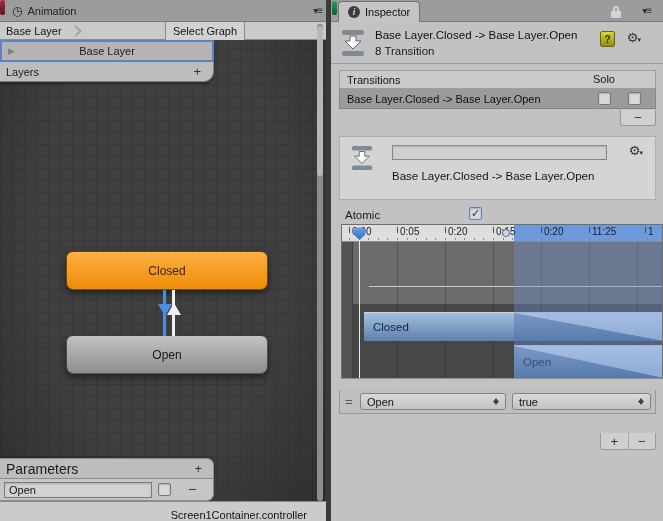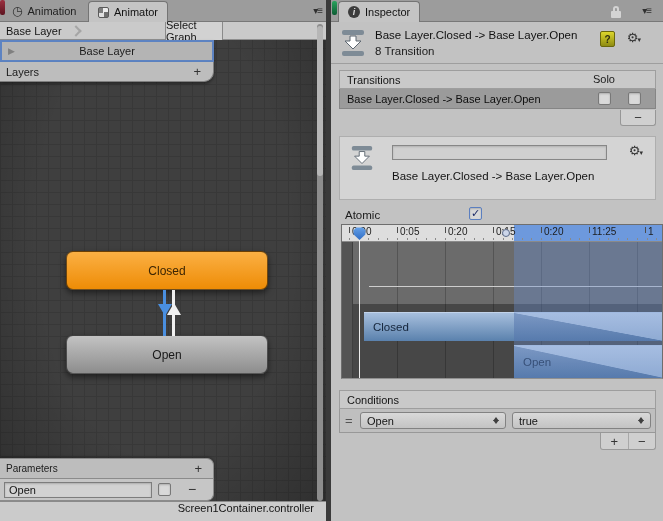--- a/index.html
+++ b/index.html
@@ -26,21 +26,21 @@
   .anim-tab{left:88px;top:1px;height:21px;}
   .clock{font-size:12px;color:#333;line-height:1;}
   .animicon{width:11px;height:11px;background:conic-gradient(#ececec 0 25%,#6f6f6f 0 50%,#e0e0e0 0 75%,#7d7d7d 0);border:1px solid #5a5a5a;border-radius:2px;}
   .pane-menu{top:5px;font-size:10px;color:#2f2f2f;letter-spacing:-1px;cursor:default;}
   .left-menu{right:4px;}
 
   .toolbar{left:0;top:22px;width:326px;height:18px;background:#cacaca;border-bottom:1px solid #8f8f8f;display:flex;align-items:center;}
   .crumb{padding-left:6px;display:flex;align-items:center;color:#141414;}
   .crumb-arrow{width:8px;height:8px;border-top:2px solid #a5a5a5;border-right:2px solid #a5a5a5;transform:rotate(45deg);margin-left:10px;margin-top:1px;}
   .tbtn{position:absolute;top:0;height:18px;display:flex;align-items:center;justify-content:center;background:#d2d2d2;border-left:1px solid #8a8a8a;border-right:1px solid #8a8a8a;color:#161616;}
-  .btn-selectgraph{left:165px;width:58px;}
+  .btn-selectgraph{left:165px;width:80px;}
   .btn-autolive{left:234px;width:85px;background:#dadada;}
 
   .layer-sel{left:0;top:40px;width:214px;height:22px;background:#b4b4b4;border:2px solid #5d83c2;display:flex;align-items:center;justify-content:center;box-shadow:0 2px 3px rgba(0,0,0,0.35);}
   .layer-sel .play{position:absolute;left:6px;top:4px;color:#808080;font-size:9px;}
   .layers-row{left:0;top:62px;width:214px;height:20px;background:#bdbdbd;border-bottom:1px solid #7f7f7f;border-right:1px solid #7f7f7f;border-radius:0 0 10px 0;display:flex;align-items:center;box-shadow:0 2px 3px rgba(0,0,0,0.35);}
   .layers-row .lbl{padding-left:6px;}
   .layers-row .plus{position:absolute;right:12px;font-size:13px;color:#333;}
 
   .node{border-radius:7px;display:flex;align-items:center;justify-content:center;font-size:12px;border:1px solid rgba(0,0,0,0.55);box-shadow:0 3px 6px rgba(0,0,0,0.5);}
   .node-anystate{left:92px;top:172px;width:160px;height:29px;background:linear-gradient(#7cd0b4,#48a88b);color:#103128;}
@@ -48,28 +48,28 @@
   .node-open{left:66px;top:335px;width:202px;height:39px;background:linear-gradient(#c3c3c3,#8d8d8d);color:#191919;}
 
   .tr-line{top:290px;width:3px;height:46px;}
   .tr-blue{left:163px;background:#4a8fe0;}
   .tr-white{left:172px;background:#f1f1f1;}
   .tri{width:0;height:0;}
   .tri-down-blue{left:158px;top:304px;border-left:7px solid transparent;border-right:7px solid transparent;border-top:12px solid #4a8fe0;}
   .tri-up-white{left:167px;top:303px;border-left:7px solid transparent;border-right:7px solid transparent;border-bottom:12px solid #f1f1f1;}
 
   .param-header{left:0;top:458px;width:214px;height:21px;background:#bdbdbd;border:1px solid #8b8b8b;border-left:none;border-radius:0 7px 0 0;display:flex;align-items:center;box-shadow:0 -1px 3px rgba(0,0,0,0.3);}
-  .param-header .lbl{padding-left:6px;font-size:10px;}
+  .param-header .lbl{padding-left:6px;font-size:14px;}
   .param-header .plus{position:absolute;right:11px;font-size:13px;color:#333;}
   .param-row{left:0;top:479px;width:214px;height:22px;background:#c6c6c6;border-right:1px solid #8b8b8b;border-bottom:1px solid #8b8b8b;border-radius:0 0 7px 0;}
   .param-input{position:absolute;left:4px;top:3px;width:148px;height:16px;background:#d2d2d2;border:1px solid #7d7d7d;font-size:11px;padding:0 4px;color:#141414;box-shadow:inset 0 1px 2px rgba(0,0,0,0.18);}
   .cb{width:13px;height:13px;background:#d9d9d9;border:1px solid #787878;border-radius:2px;box-shadow:inset 0 1px 2px rgba(0,0,0,0.2);display:flex;align-items:center;justify-content:center;font-size:11px;color:#1c2a66;line-height:1;}
   .param-cb{position:absolute;left:158px;top:4px;}
   .param-minus{position:absolute;left:188px;top:2px;font-size:14px;color:#333;}
-  .statusbar{left:0;top:501px;width:326px;height:20px;background:#cbcbcb;border-top:1px solid #8a8a8a;display:flex;align-items:flex-start;justify-content:flex-end;padding-right:12px;color:#141414;}
+  .statusbar{left:0;top:501px;width:326px;height:20px;background:#cbcbcb;border-top:1px solid #8a8a8a;display:flex;align-items:flex-end;justify-content:flex-end;padding-right:19px;color:#141414;}
   .vscroll{left:317px;top:24px;width:6px;height:477px;background:#8d8d8d;border-radius:3px;}
   .vscroll .thumb{position:absolute;left:0;top:2px;width:6px;height:150px;background:#b6b6b6;border-radius:3px;}
 
   
   .divider{left:326px;top:0;width:5px;height:521px;background:#3a3a3a;}
 
   
   .inspector{left:331px;top:0;width:332px;height:521px;background:#c2c2c2;overflow:hidden;}
   .insp-tabbar{left:0;top:0;width:332px;height:22px;background:#9c9c9c;border-bottom:1px solid #787878;}
   .green-pill{left:1px;top:1px;height:14px;background:linear-gradient(#2aa35e,#0c5c33);}
@@ -157,24 +157,20 @@
   <div class="abs animator">
     <div class="abs graph-bg"></div>
     <div class="abs vignette"></div>
 
     <div class="abs tabbar">
       <div class="abs pill red-pill"></div>
       <div class="abs tab-inactive">
         <span class="clock">◷</span>
         <span>Animation</span>
       </div>
-      <div class="abs tab-active anim-tab">
-        <span class="animicon"></span>
-        <span>Animator</span>
-      </div>
       <div class="abs pane-menu left-menu">▾≡</div>
     </div>
 
     <div class="abs toolbar">
       <div class="crumb">
         <span>Base Layer</span>
         <span class="crumb-arrow"></span>
       </div>
       <div class="tbtn btn-selectgraph">Select Graph</div>
     </div>
@@ -316,23 +312,20 @@
         <span class="ticklbl" style="left:250px">11:25</span>
         <div class="tick" style="left:303px"></div>
         <span class="ticklbl" style="left:306px">1</span>
         <div class="tl-marker"></div>
       </div>
       <div class="playline"></div>
       <div class="playhead"></div>
     </div>
 
     <div class="abs cond-sec">
-      <div class="sec-header">
-        <span class="t">Conditions</span>
-      </div>
       <div class="cond-row">
         <span class="eq">=</span>
         <div class="popup popup-param">
           <span>Open</span>
         </div>
         <div class="popup popup-value">
           <span>true</span>
         </div>
       </div>
       <div class="cond-footer">

